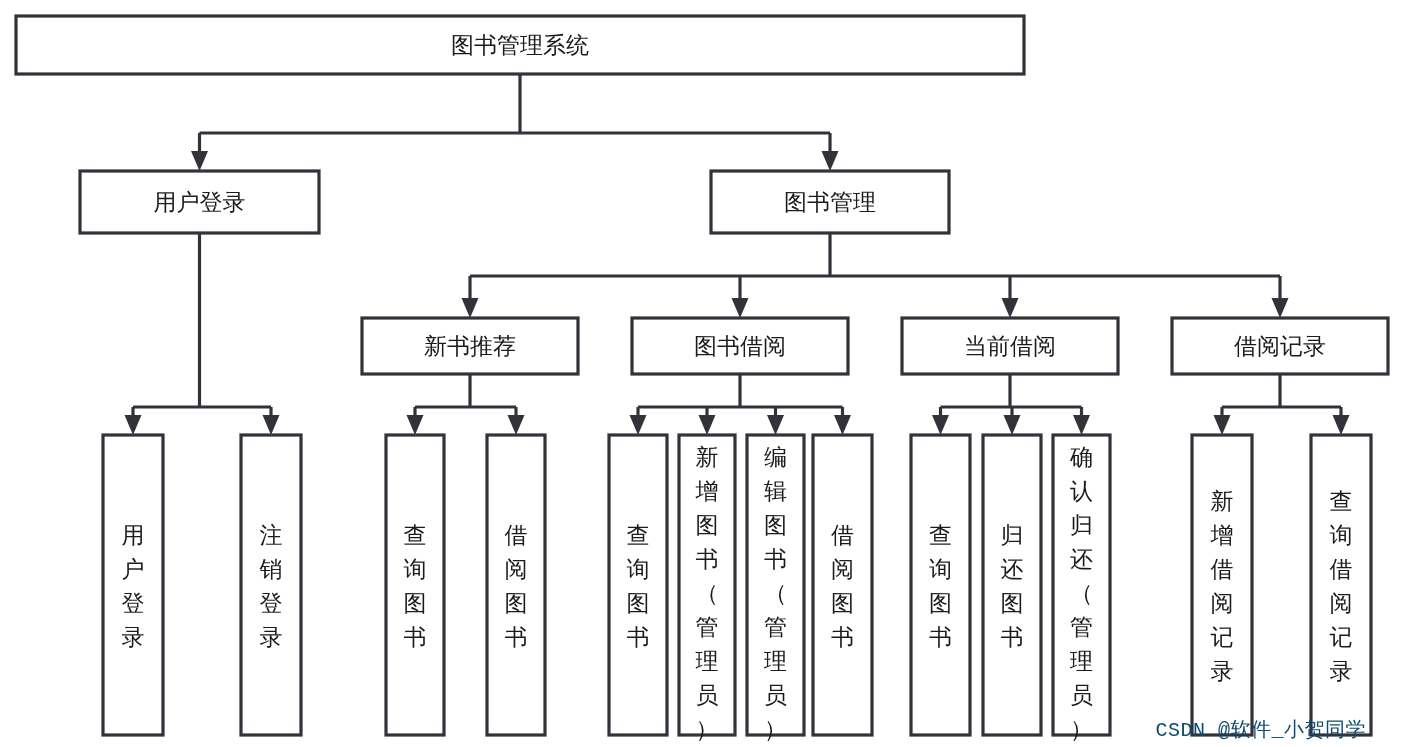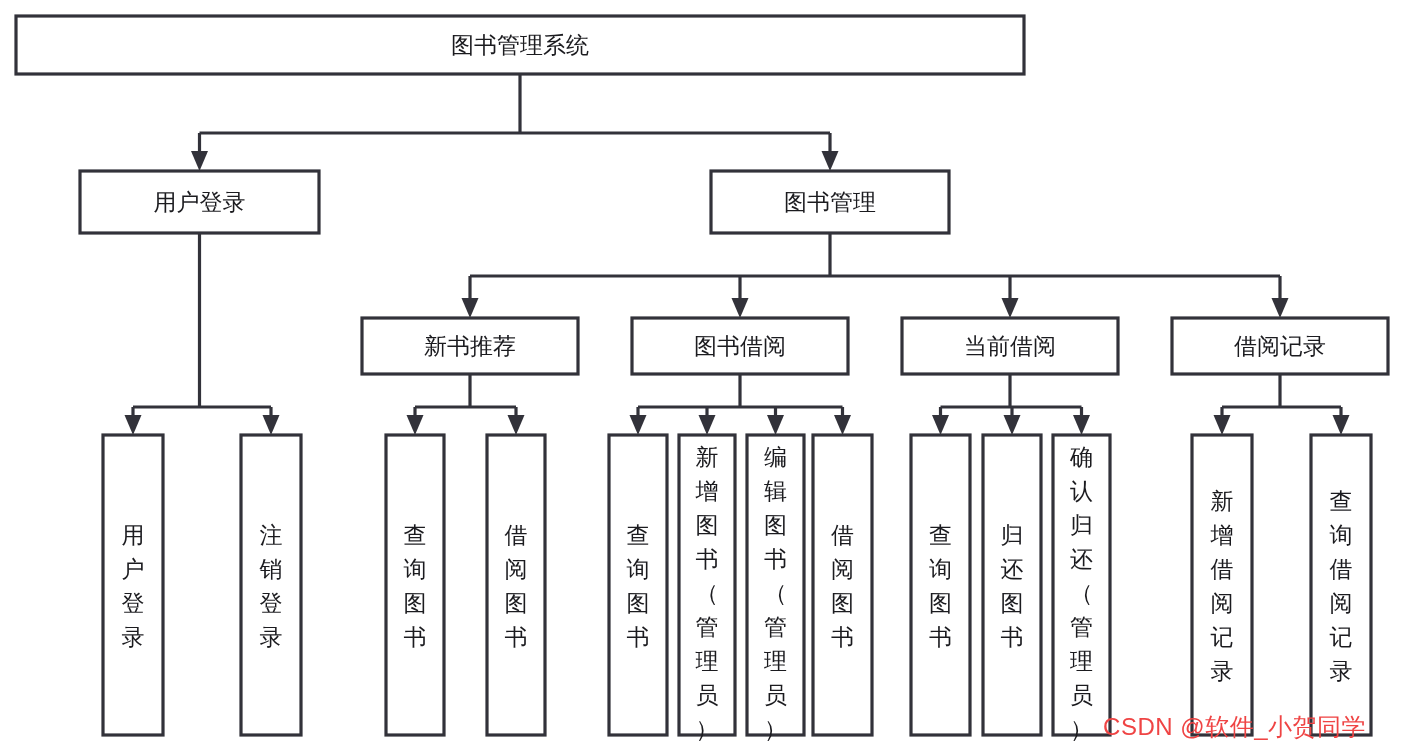--- a/index.html
+++ b/index.html
@@ -15,22 +15,22 @@
   .node-label{
     fill:#1b1b1f;font-family:"DejaVu Sans","Liberation Sans",sans-serif;
     font-size:23px;text-anchor:middle;dominant-baseline:middle;
   }
   .leaf-label{
     fill:#1b1b1f;font-family:"DejaVu Sans","Liberation Sans",sans-serif;
     font-size:23px;text-anchor:middle;
   }
   .watermark{
     position:absolute;right:8px;bottom:4px;
-    font-family:Liberation Sans, sans-serif;
-    font-size:24px;color:#ef4444;white-space:nowrap;
+    font-family:Liberation Mono, monospace;
+    font-size:20px;color:#0c4a6e;white-space:nowrap;
     letter-spacing:0.5px;pointer-events:none;user-select:none;
   }
 </style>
 </head>
 <body>
 
 <div id="stage">
   <svg id="diagram" viewBox="0 0 1405 747">
     <defs>
       <marker id="arrow" viewBox="0 0 12 13" refX="6" refY="12.4" markerWidth="12" markerHeight="13" orient="auto-start-reverse" markerUnits="userSpaceOnUse">

